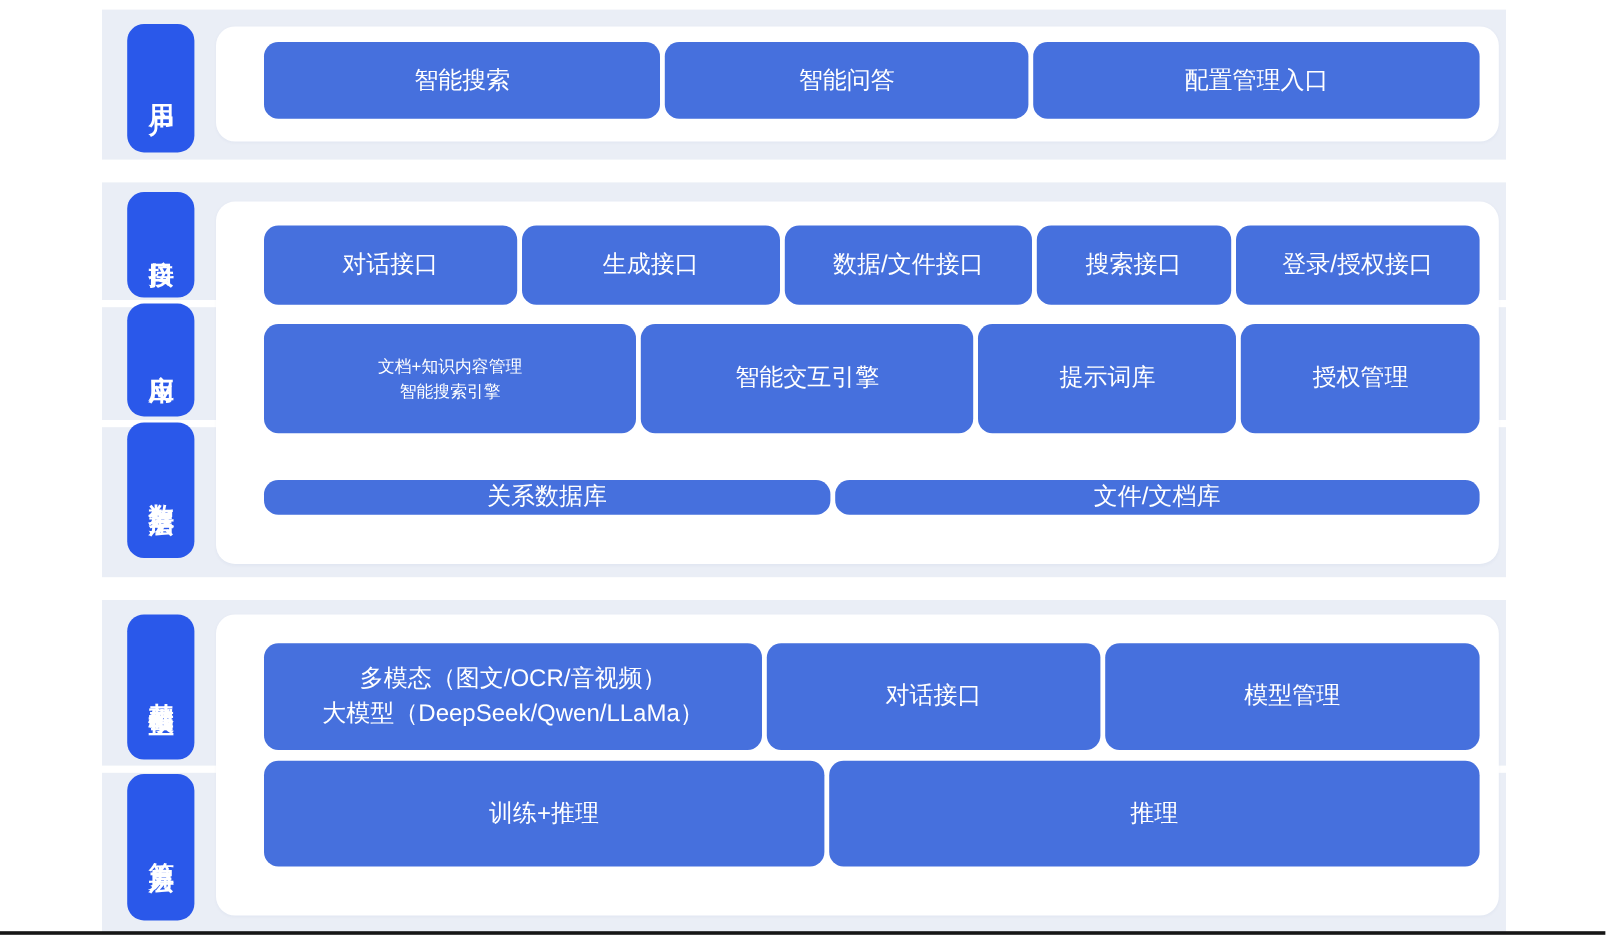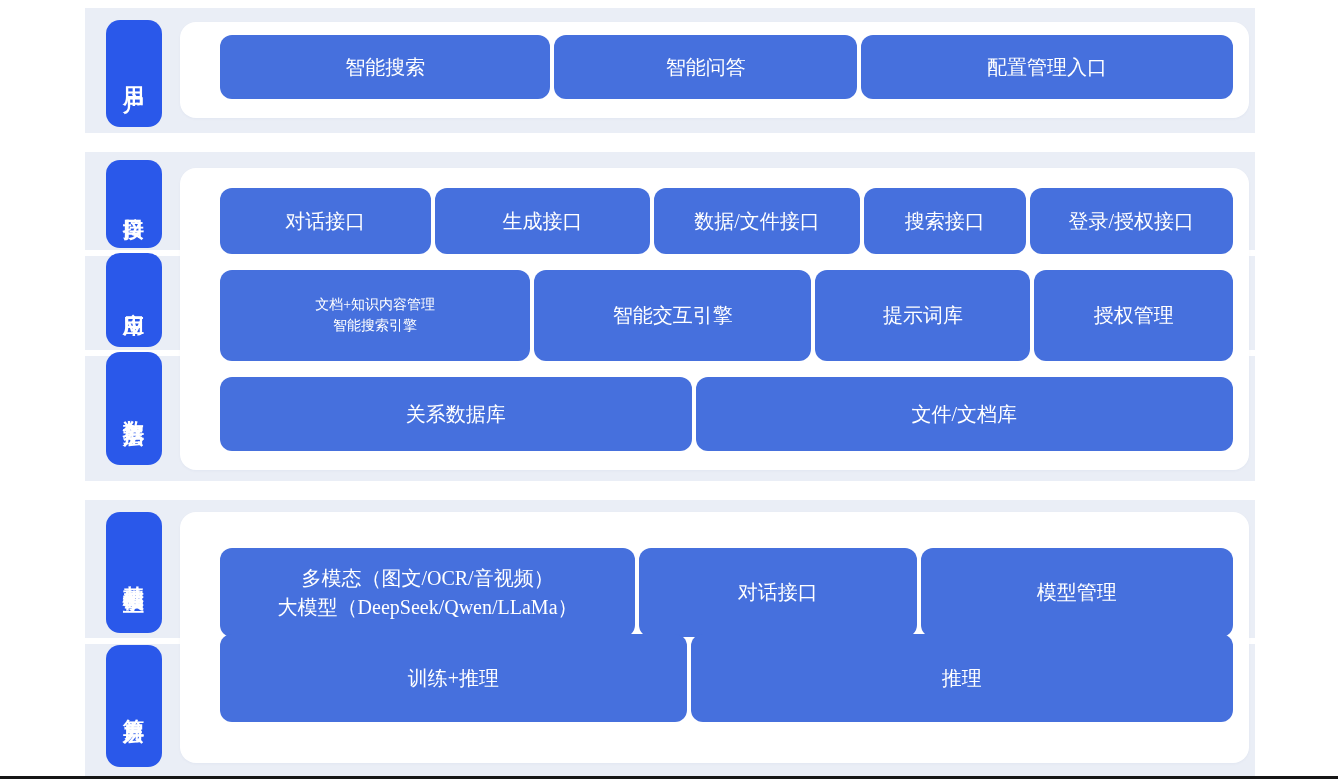--- a/index.html
+++ b/index.html
@@ -40,27 +40,27 @@
   .panel{
     position:absolute;left:180px;width:1069px;background:#ffffff;
     border-radius:16px;box-shadow:0 1px 3px rgba(30,60,120,0.04);
   }
   .panel-1{top:22px;height:96px;}
   .panel-2{top:168px;height:302px;}
   .panel-3{top:512px;height:251px;}
 
   .row{
     position:absolute;left:40px;right:16px;
-    display:flex;gap:4px;font-family:Liberation Serif, serif;
+    display:flex;gap:4px;
   }
   .row-user{top:13px;height:64px;}
   .row-interface{top:20px;height:66px;}
   .row-application{top:102px;height:91px;}
-  .row-data{top:209px;height:74px;}
-  .row-model{top:36px;height:89px;}
+  .row-data{top:209px;height:74px;align-items:center;}
+  .row-model{top:24px;height:89px;}
   .row-compute{top:122px;height:88px;}
 
   .block{
     background:var(--button-blue);border-radius:12px;
     color:var(--text-white);font-size:20px;font-weight:500;
     display:flex;flex-direction:column;align-items:center;justify-content:center;
     text-align:center;line-height:1.45;white-space:nowrap;overflow:hidden;
   }
   .block .l2{display:block;}
 

